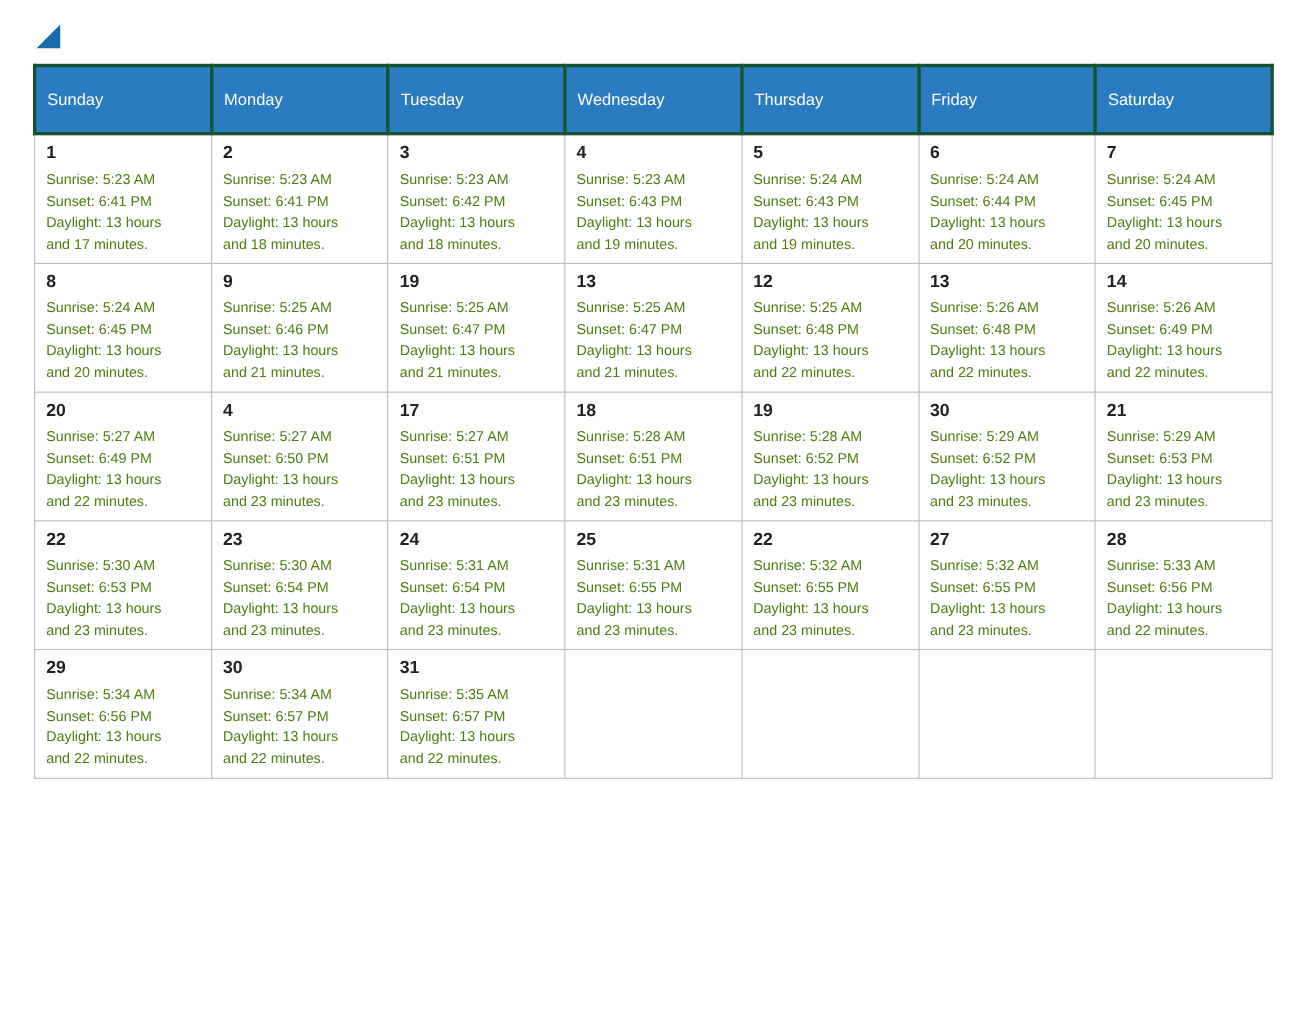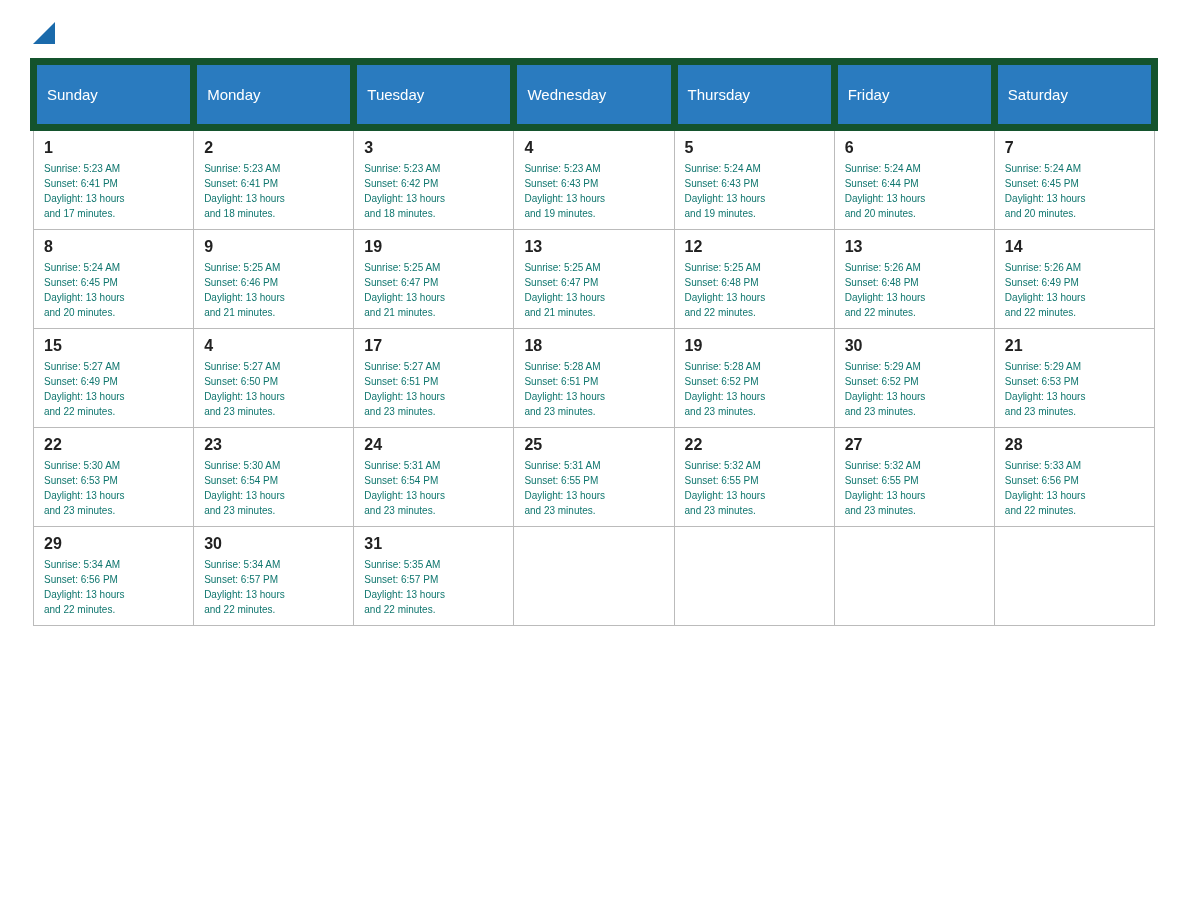--- a/index.html
+++ b/index.html
@@ -54,43 +54,43 @@
       border-collapse: collapse;
       border: 1px solid #888;
     }
     .calendar th {
       background-color: #2a7bbf;
       color: #fff;
       padding: 21px 10px;
       font-size: 15px;
       font-weight: normal;
       text-align: left;
-      border: 7px solid #14532d;
+      border: 3px solid #14532d;
     }
     .calendar td {
       vertical-align: top;
       padding: 8px 10px;
       border: 1px solid #bbb;
       width: 14.28%;
       min-height: 110px;
       font-size: 13px;
       color: #333;
       background: #fff;
     }
     .day-num {
       font-size: 16px;
       font-weight: bold;
       color: #222;
       display: block;
       margin-bottom: 4px;
     }
     .day-info {
-      font-size: 10px;
+      font-size: 13px;
       line-height: 1.5;
-      color: #0f766e;
+      color: #4d7c0f;
     }
     .empty-cell {
       background: #fff;
     }
     tr td {
       border-top: 2px solid #2a7bbf;
     }
     tr:first-child td {
       border-top: 1px solid #bbb;
     }
@@ -238,21 +238,21 @@
         <span class="day-num">14</span>
         <div class="day-info">
           Sunrise: 5:26 AM<br>
           Sunset: 6:49 PM<br>
           Daylight: 13 hours<br>and 22 minutes.
         </div>
       </td>
       </tr>
       <tr>
         <td>
-        <span class="day-num">15</span>
+        <span class="day-num">20</span>
         <div class="day-info">
           Sunrise: 5:27 AM<br>
           Sunset: 6:49 PM<br>
           Daylight: 13 hours<br>and 22 minutes.
         </div>
       </td>
         <td>
         <span class="day-num">4</span>
         <div class="day-info">
           Sunrise: 5:27 AM<br>

